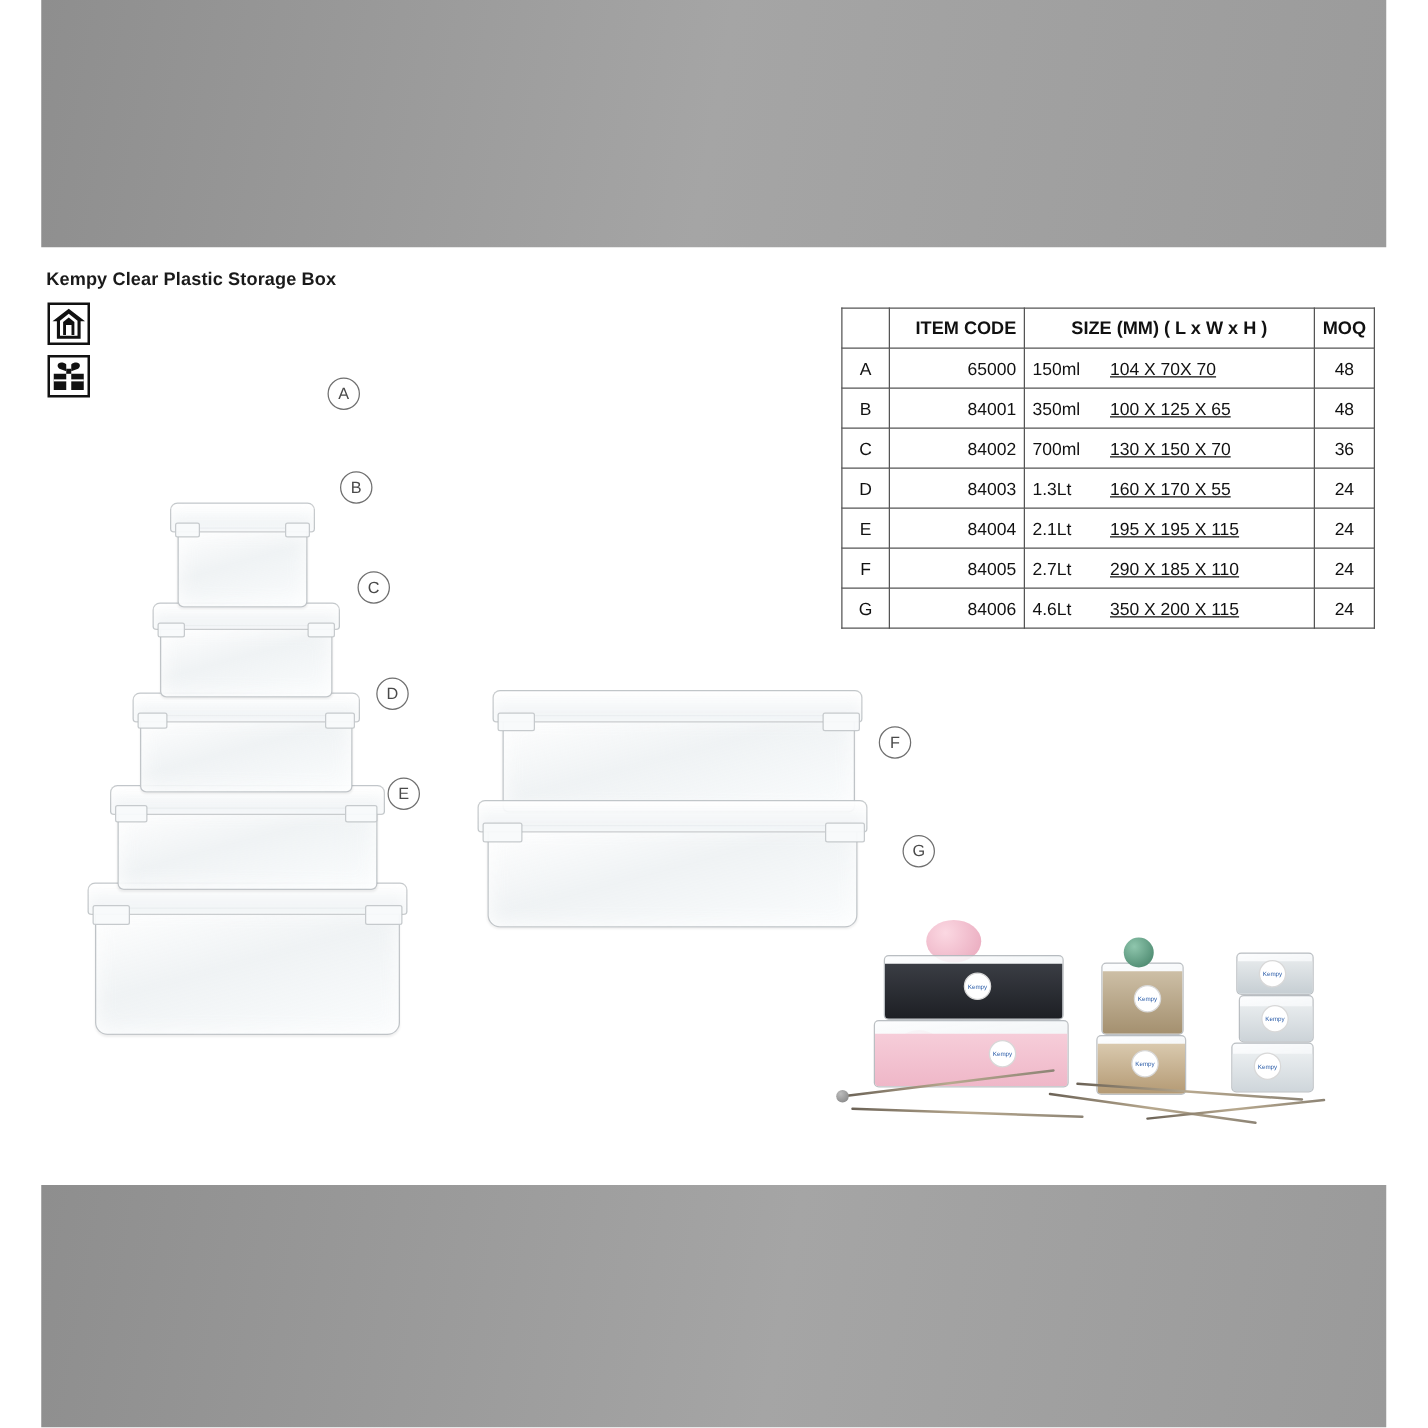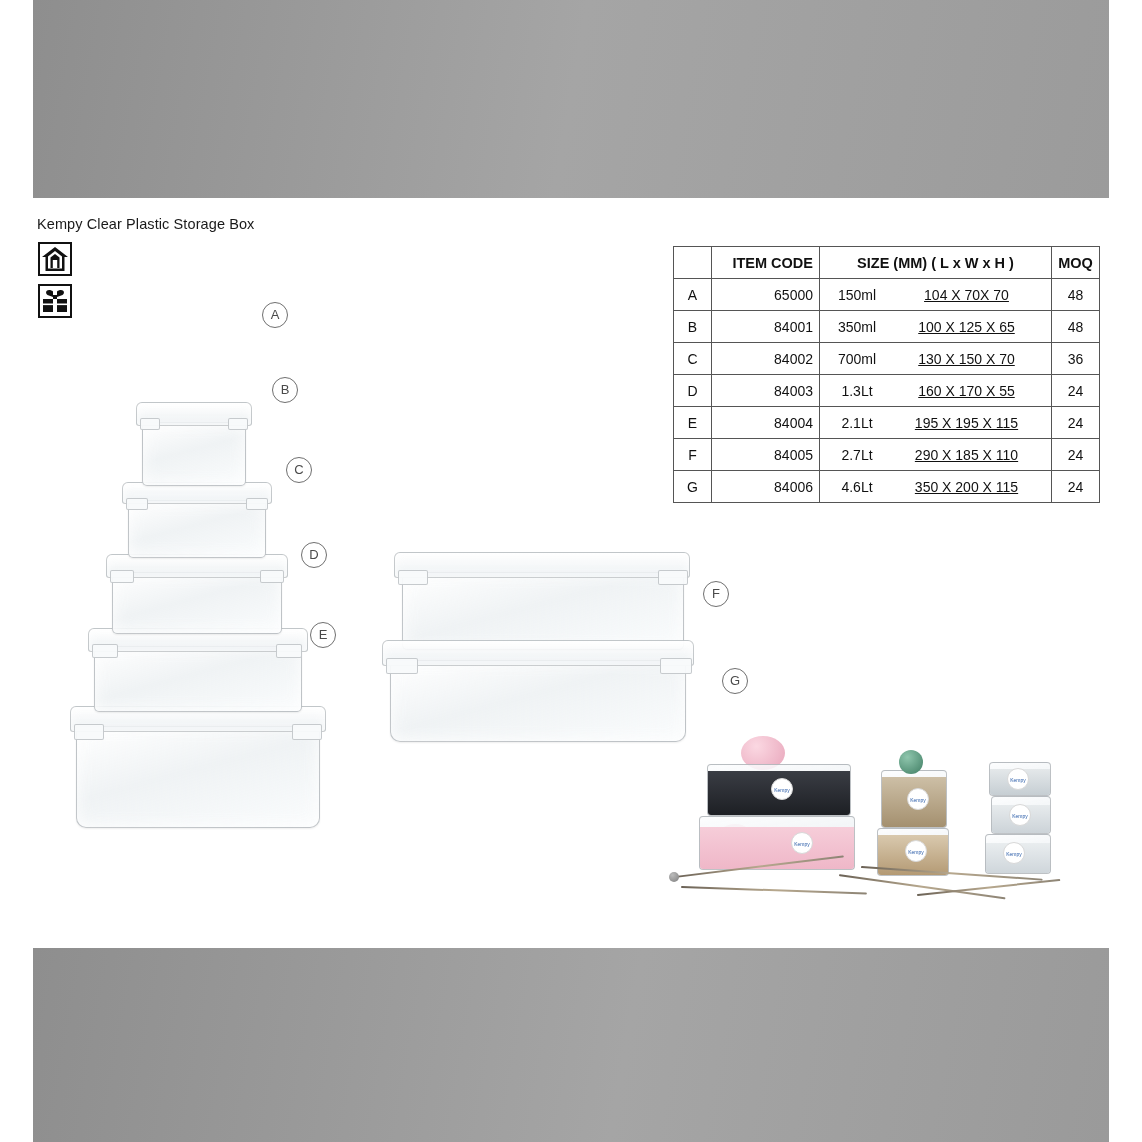--- a/index.html
+++ b/index.html
@@ -32,21 +32,21 @@
     position: absolute;
     left: 0; top: 198px;
     width: 1142px; height: 750px;
     background: #fff;
   }
 
   .title {
     position: absolute;
     left: 37px; top: 18px;
     font-size: 14.5px;
-    font-weight: normal;
+    font-weight: bold;
     color: #1a1a1a;
     letter-spacing: 0.1px;
   }
 
   
   .icon-box {
     position: absolute;
     width: 34px; height: 34px;
     left: 38px;
     border: 2px solid #111;
@@ -68,21 +68,21 @@
     height: 32px;
     padding: 0 6px;
     font-weight: normal;
     white-space: nowrap;
   }
   .spec-table th { font-weight: bold; font-size: 14.5px; }
   .col-letter { width: 38px; text-align: center; }
   .col-code   { width: 108px; text-align: right; }
   .col-size   { width: 232px; }
   .col-moq    { width: 48px; text-align: center; }
-  .size-cell { display: flex; text-align: center; }
+  .size-cell { display: flex; }
   .size-vol { width: 62px; }
   .size-dim { flex: 1; text-decoration: underline; }
   .table-head-size { text-align: center; }
 
   
   .callout {
     position: absolute;
     width: 26px; height: 26px;
     border: 1.6px solid #6f6f6f;
     border-radius: 50%;

